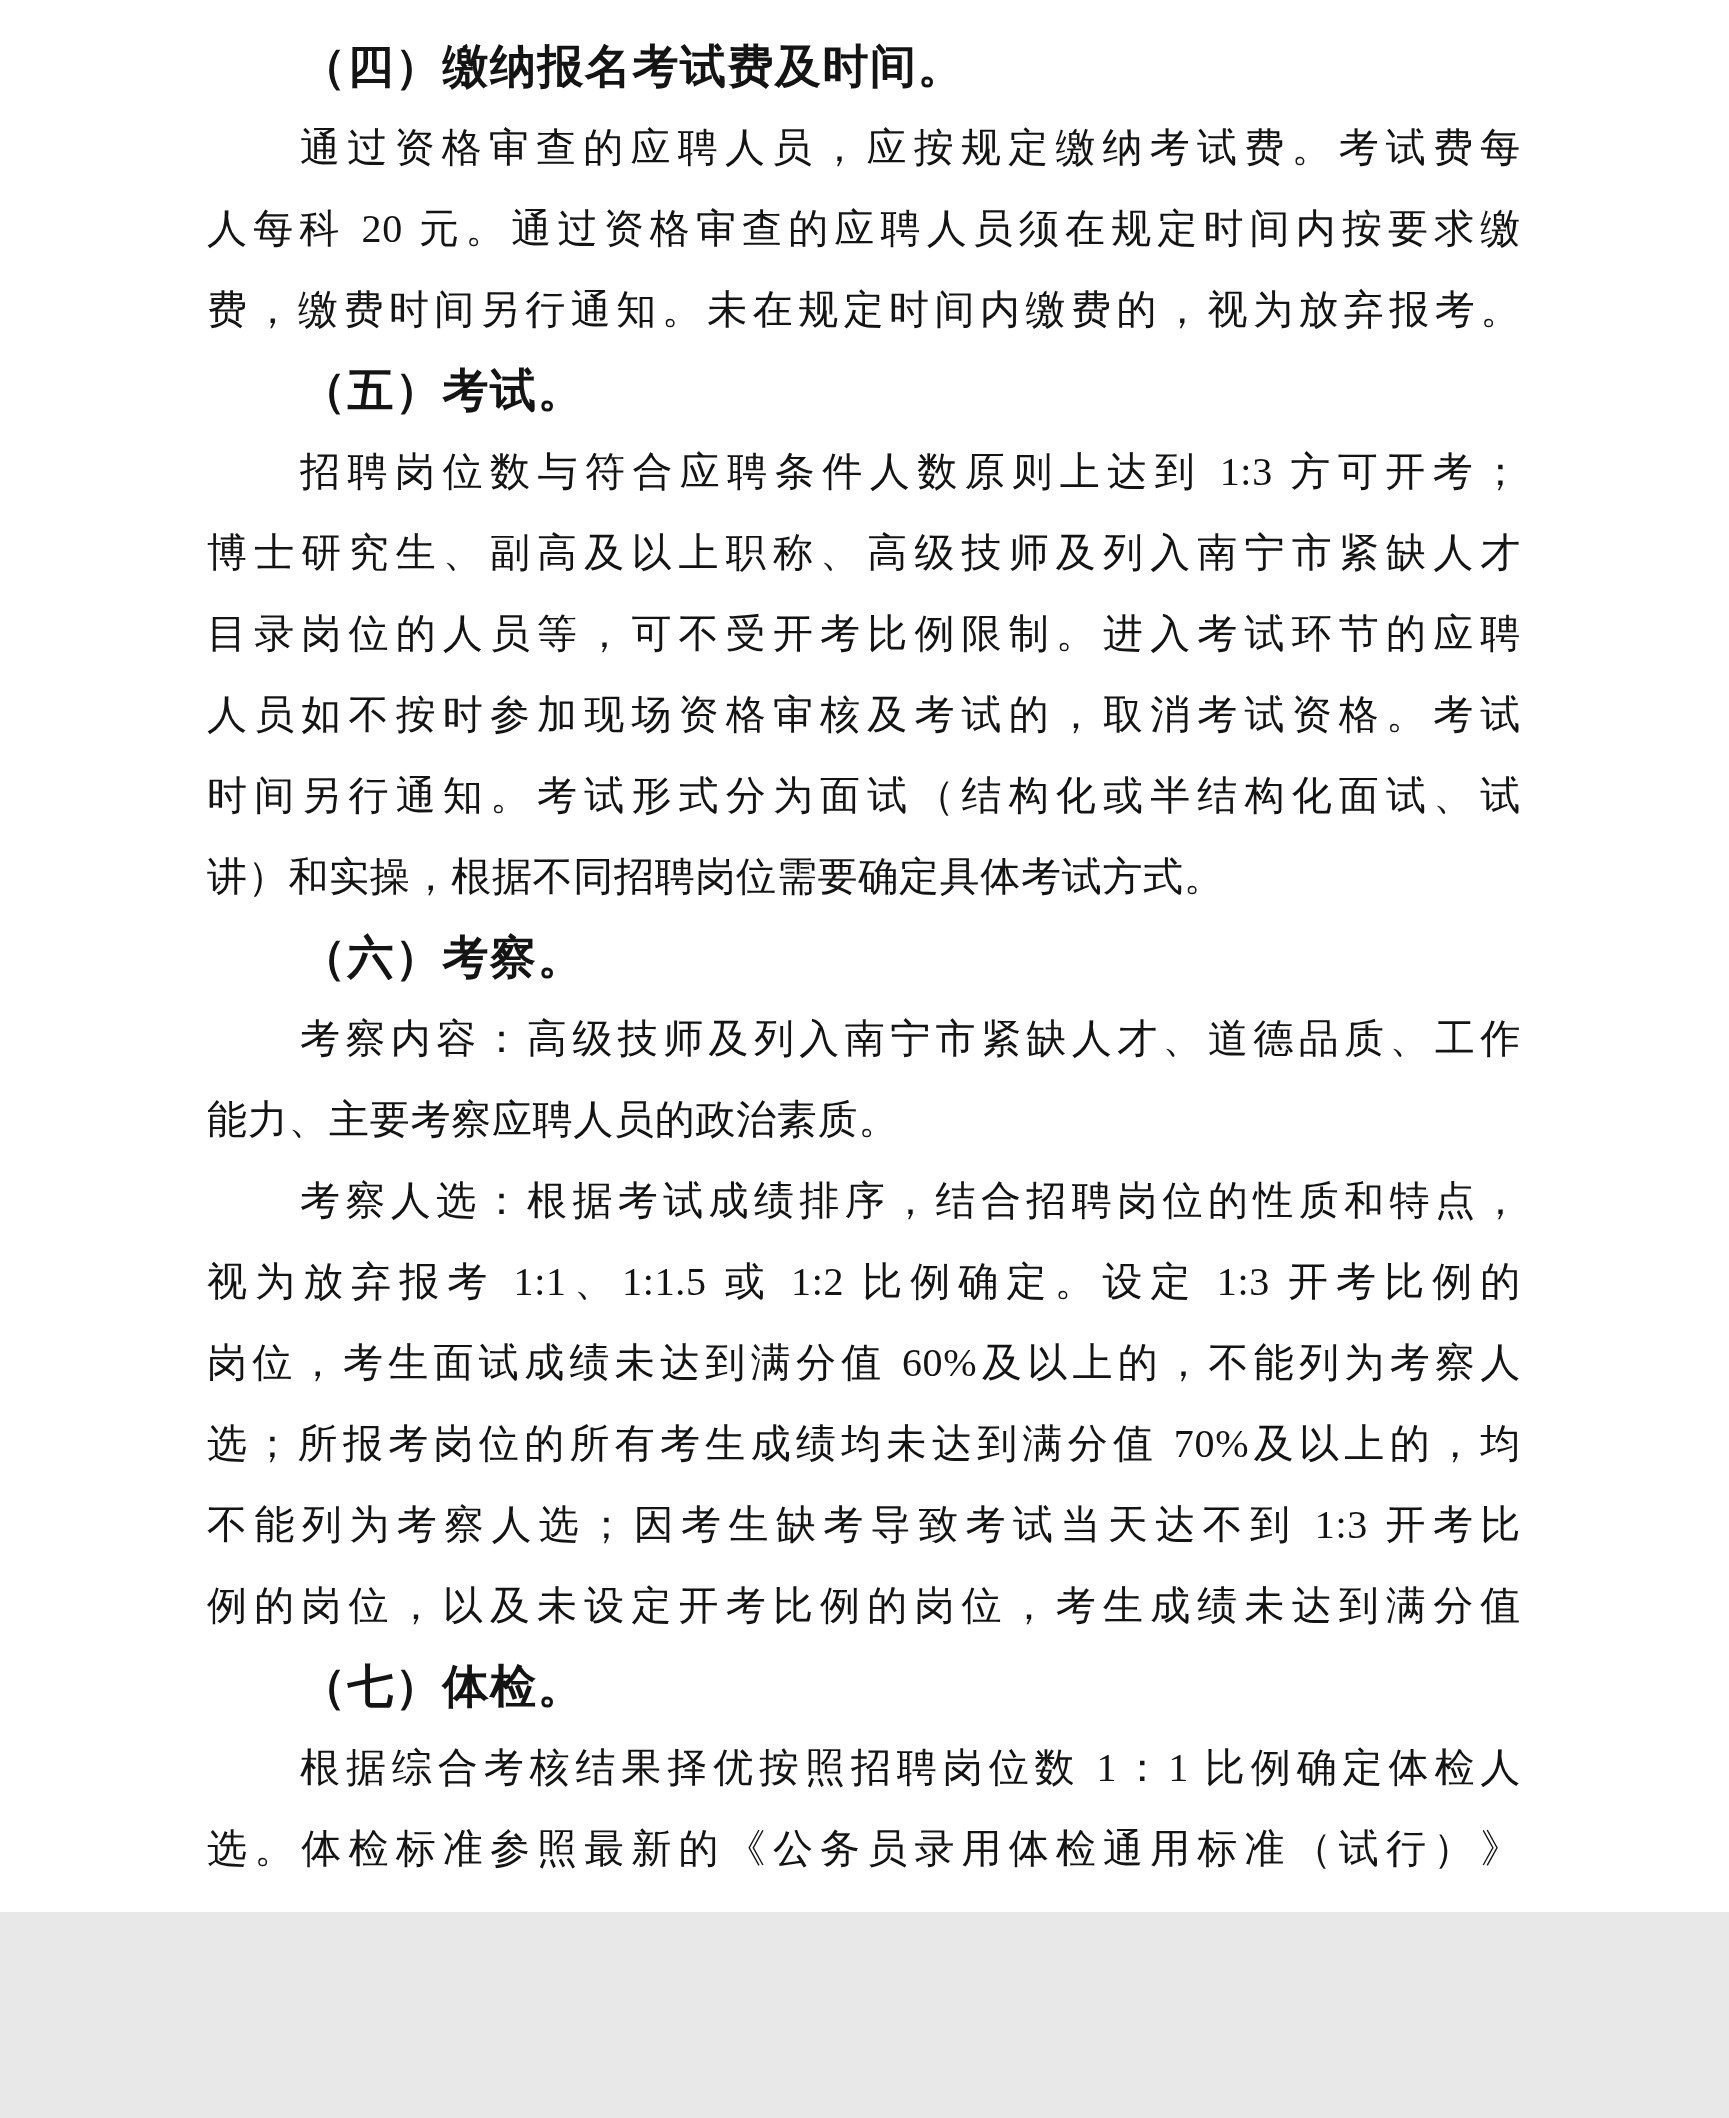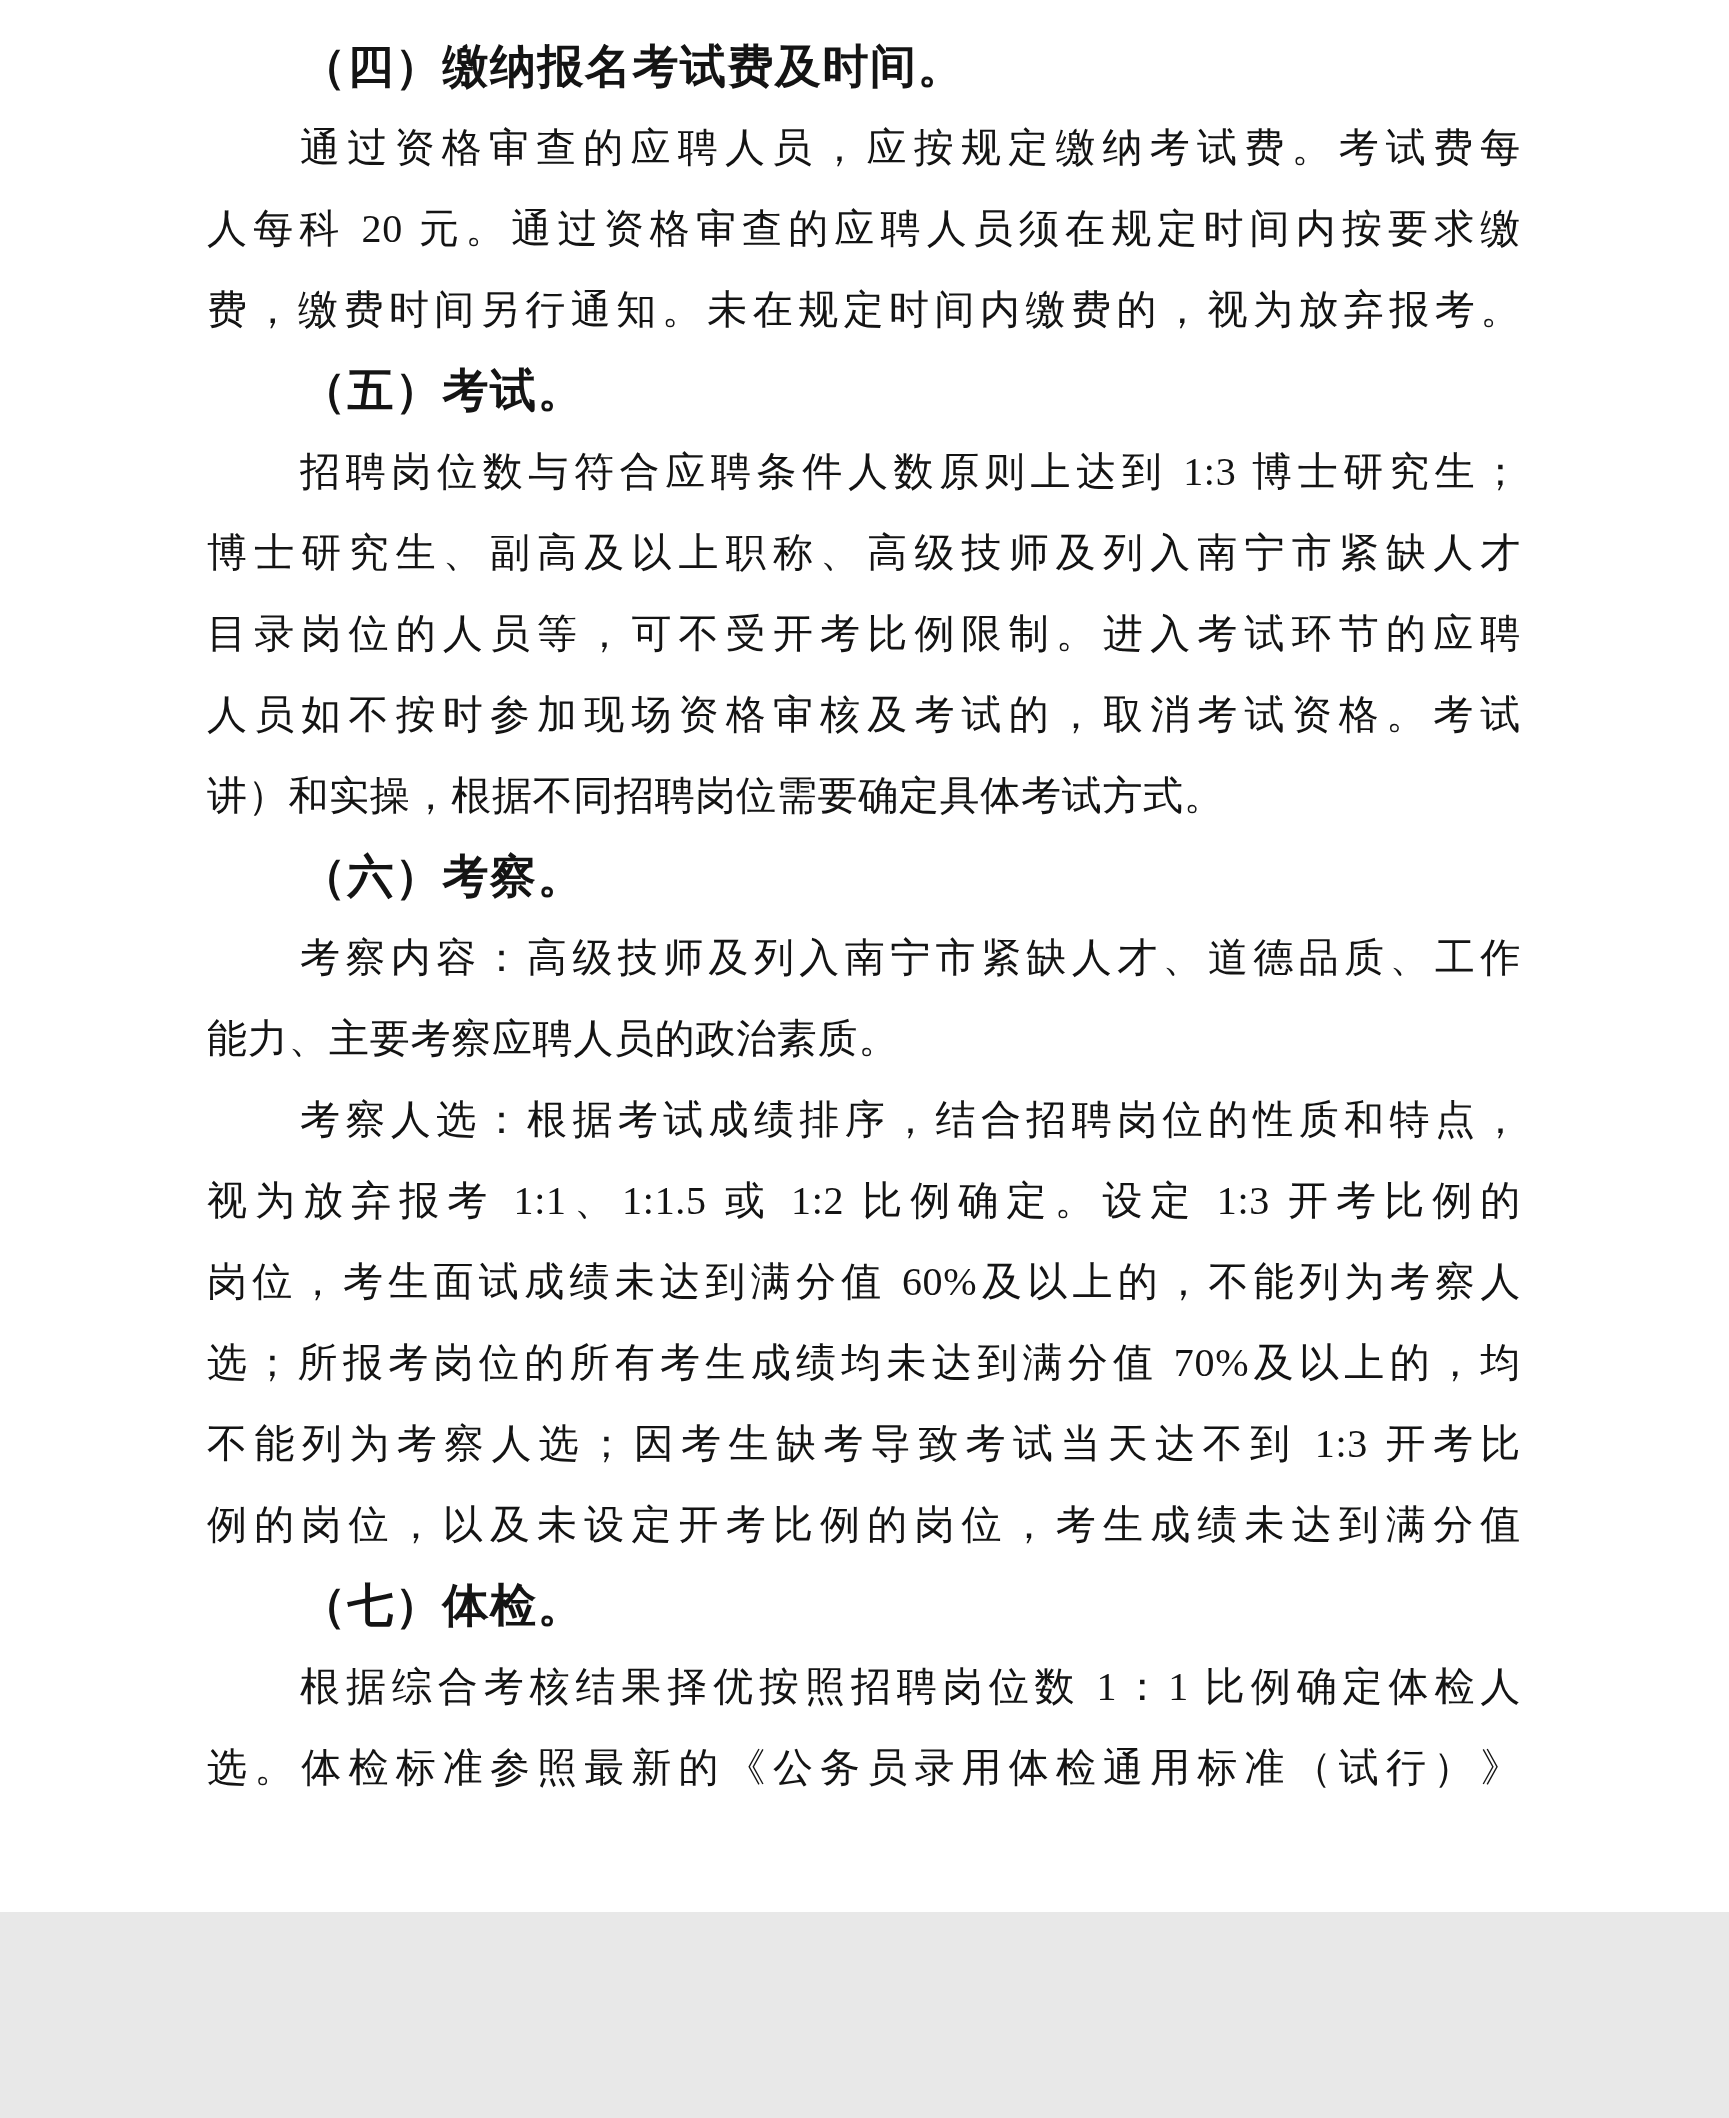--- a/index.html
+++ b/index.html
@@ -53,24 +53,25 @@
 
     <div class="line heading">（四）缴纳报名考试费及时间。</div>
     <div>
       <div class="line full first">通过资格审查的应聘人员，应按规定缴纳考试费。考试费每</div>
       <div class="line full">人每科 20 元。通过资格审查的应聘人员须在规定时间内按要求缴</div>
       <div class="line full">费，缴费时间另行通知。未在规定时间内缴费的，视为放弃报考。</div>
     </div>
 
     <div class="line heading">（五）考试。</div>
     <div>
-      <div class="line full first">招聘岗位数与符合应聘条件人数原则上达到 1:3 博士研究生；</div>
+      <div class="line full first">招聘岗位数与符合应聘条件人数原则上达到 1:3 方可开考；</div>
       <div class="line full">博士研究生、副高及以上职称、高级技师及列入南宁市紧缺人才</div>
       <div class="line full">目录岗位的人员等，可不受开考比例限制。进入考试环节的应聘</div>
       <div class="line full">人员如不按时参加现场资格审核及考试的，取消考试资格。考试</div>
+      <div class="line full">时间另行通知。考试形式分为面试（结构化或半结构化面试、试</div>
       <div class="line">讲）和实操，根据不同招聘岗位需要确定具体考试方式。</div>
     </div>
 
     <div class="line heading">（六）考察。</div>
     <div>
       <div class="line full first">考察内容：高级技师及列入南宁市紧缺人才、道德品质、工作</div>
       <div class="line">能力、主要考察应聘人员的政治素质。</div>
     </div>
     <div>
       <div class="line full first">考察人选：根据考试成绩排序，结合招聘岗位的性质和特点，</div>

